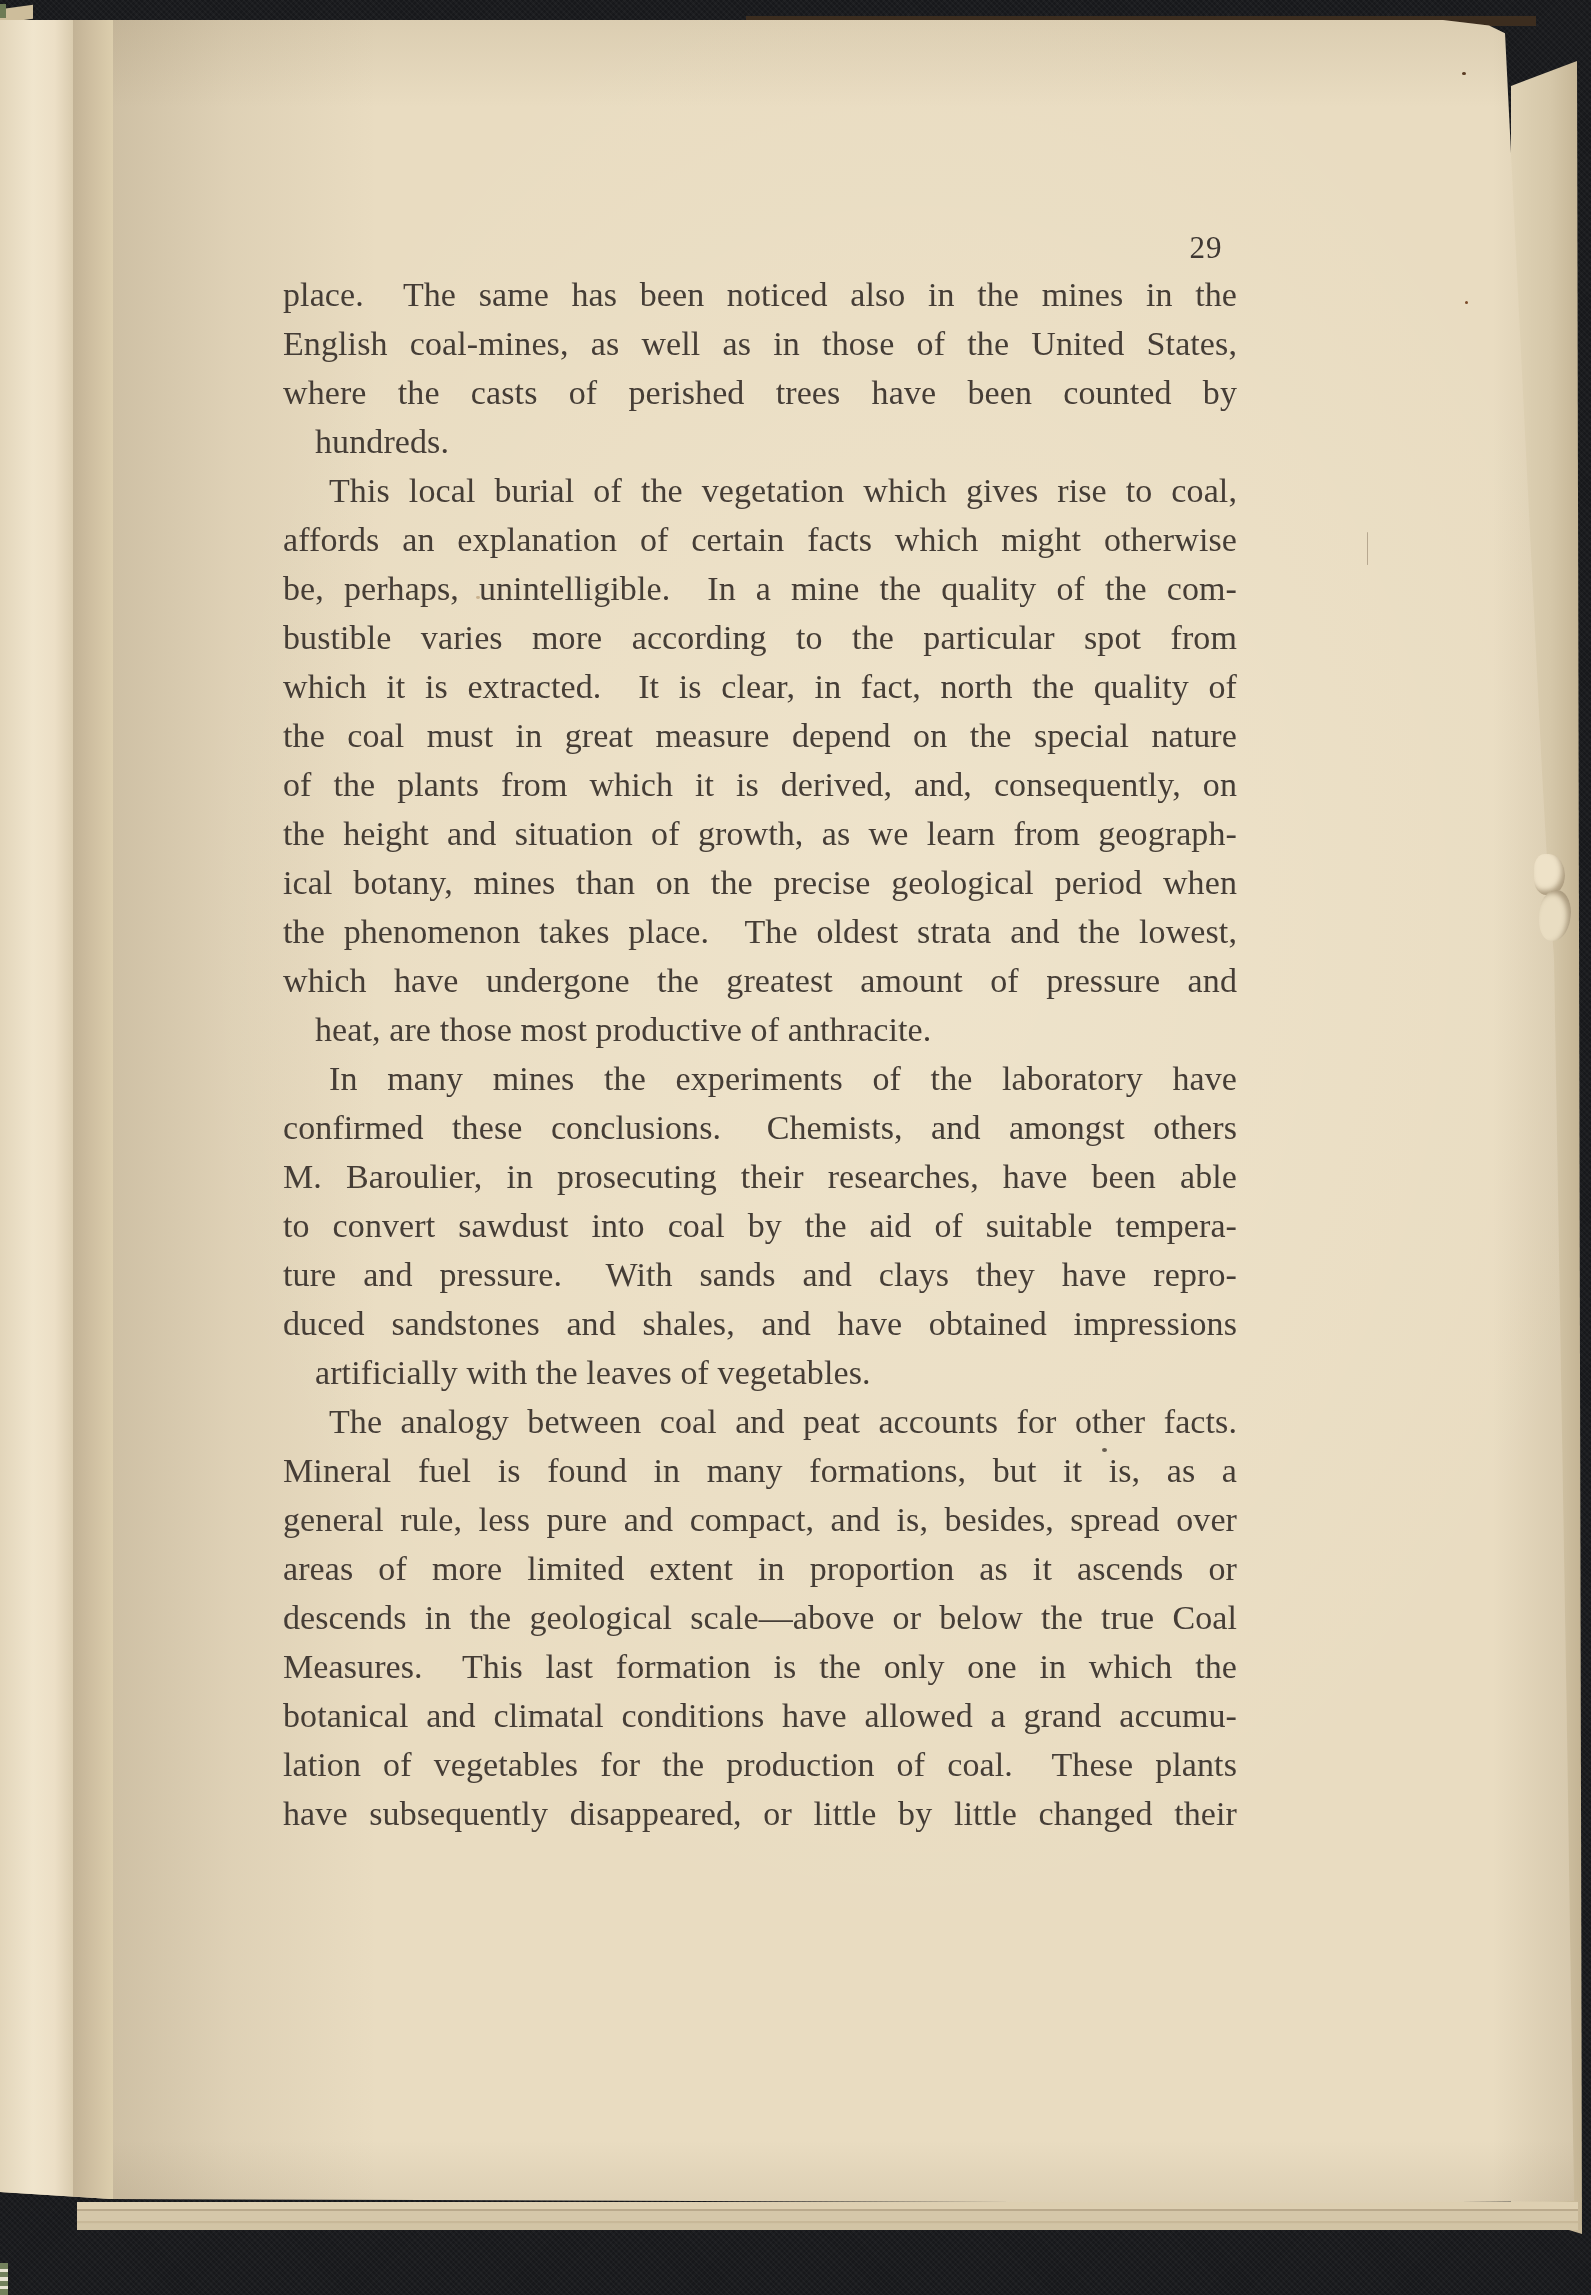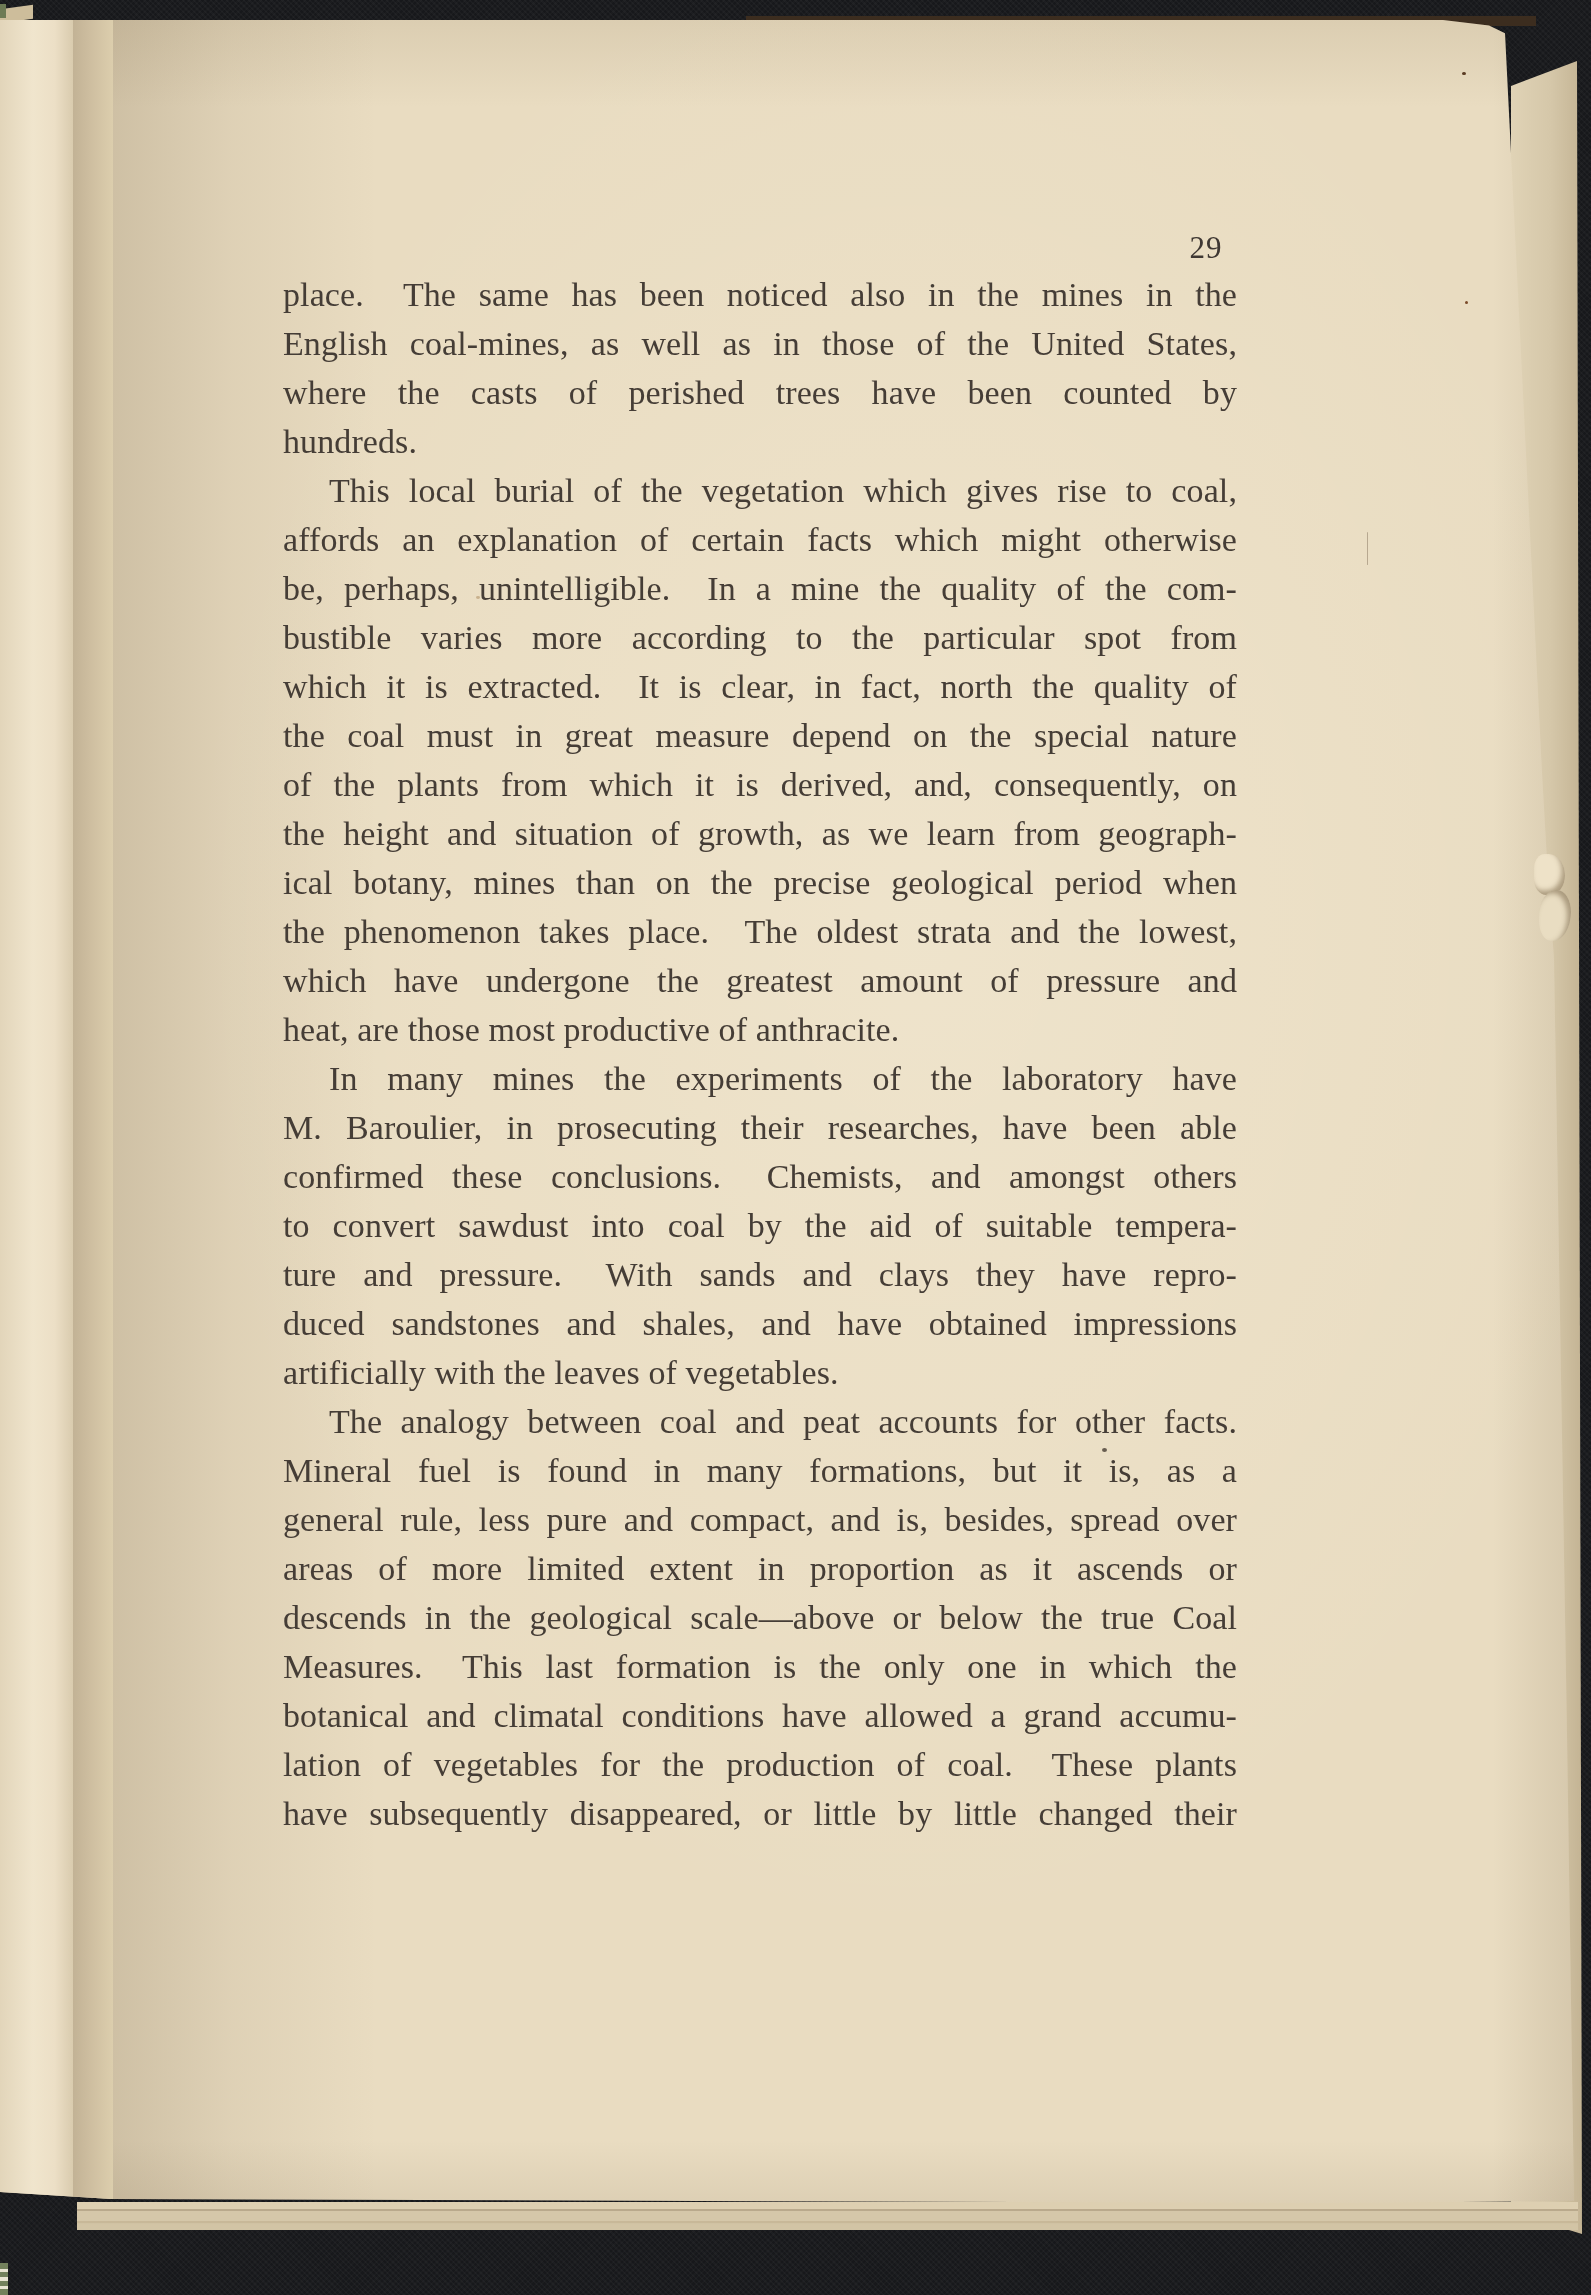--- a/index.html
+++ b/index.html
@@ -65,21 +65,21 @@
     background:rgba(90,70,50,.35);border-radius:1.1px;z-index:4;}
   
   .header{position:absolute;left:283px;top:211px;width:954px;height:40px;color:#473f38;}
   .running-head{display:block;width:100%;text-align:center;font-size:29px;
     letter-spacing:3.9px;word-spacing:8.8px;}
   .page-number{position:absolute;right:14.4px;top:-1.1px;font-size:31px;letter-spacing:1.1px;color:#3f3833;}
   .text-block{position:absolute;left:283px;top:250px;width:954px;color:#453d36;
     font-size:34px;line-height:49px;}
   .line{width:100%;height:49px;overflow:hidden;text-align:justify;text-align-last:justify;
     letter-spacing:0.1px;}
-  .line.end{text-align-last:left;}
+  .line.end{text-align-last:left;margin-left:32px;}
   .line.indent{padding-left:46px;width:calc(100% - 46px);}
 </style>
 </head>
 <body>
 
 <div class="scene">
   <div class="cloth"></div>
   <div class="cover-edge"></div>
   <div class="stack-right"></div>
   <div class="stack-bottom"></div>
@@ -107,22 +107,22 @@
         <div class="line">bustible varies more according to the particular spot from</div>
         <div class="line">which it is extracted.  It is clear, in fact, north the quality of</div>
         <div class="line">the coal must in great measure depend on the special nature</div>
         <div class="line">of the plants from which it is derived, and, consequently, on</div>
         <div class="line">the height and situation of growth, as we learn from geograph-</div>
         <div class="line">ical botany, mines than on the precise geological period when</div>
         <div class="line">the phenomenon takes place.  The oldest strata and the lowest,</div>
         <div class="line">which have undergone the greatest amount of pressure and</div>
         <div class="line end">heat, are those most productive of anthracite.</div>
         <div class="line indent">In many mines the experiments of the laboratory have</div>
+        <div class="line">confirmed these conclusions.  Chemists, and amongst others</div>
         <div class="line">M. Baroulier, in prosecuting their researches, have been able</div>
-        <div class="line">confirmed these conclusions.  Chemists, and amongst others</div>
         <div class="line">to convert sawdust into coal by the aid of suitable tempera-</div>
         <div class="line">ture and pressure.  With sands and clays they have repro-</div>
         <div class="line">duced sandstones and shales, and have obtained impressions</div>
         <div class="line end">artificially with the leaves of vegetables.</div>
         <div class="line indent">The analogy between coal and peat accounts for other facts.</div>
         <div class="line">Mineral fuel is found in many formations, but it is, as a</div>
         <div class="line">general rule, less pure and compact, and is, besides, spread over</div>
         <div class="line">areas of more limited extent in proportion as it ascends or</div>
         <div class="line">descends in the geological scale—above or below the true Coal</div>
         <div class="line">Measures.  This last formation is the only one in which the</div>

